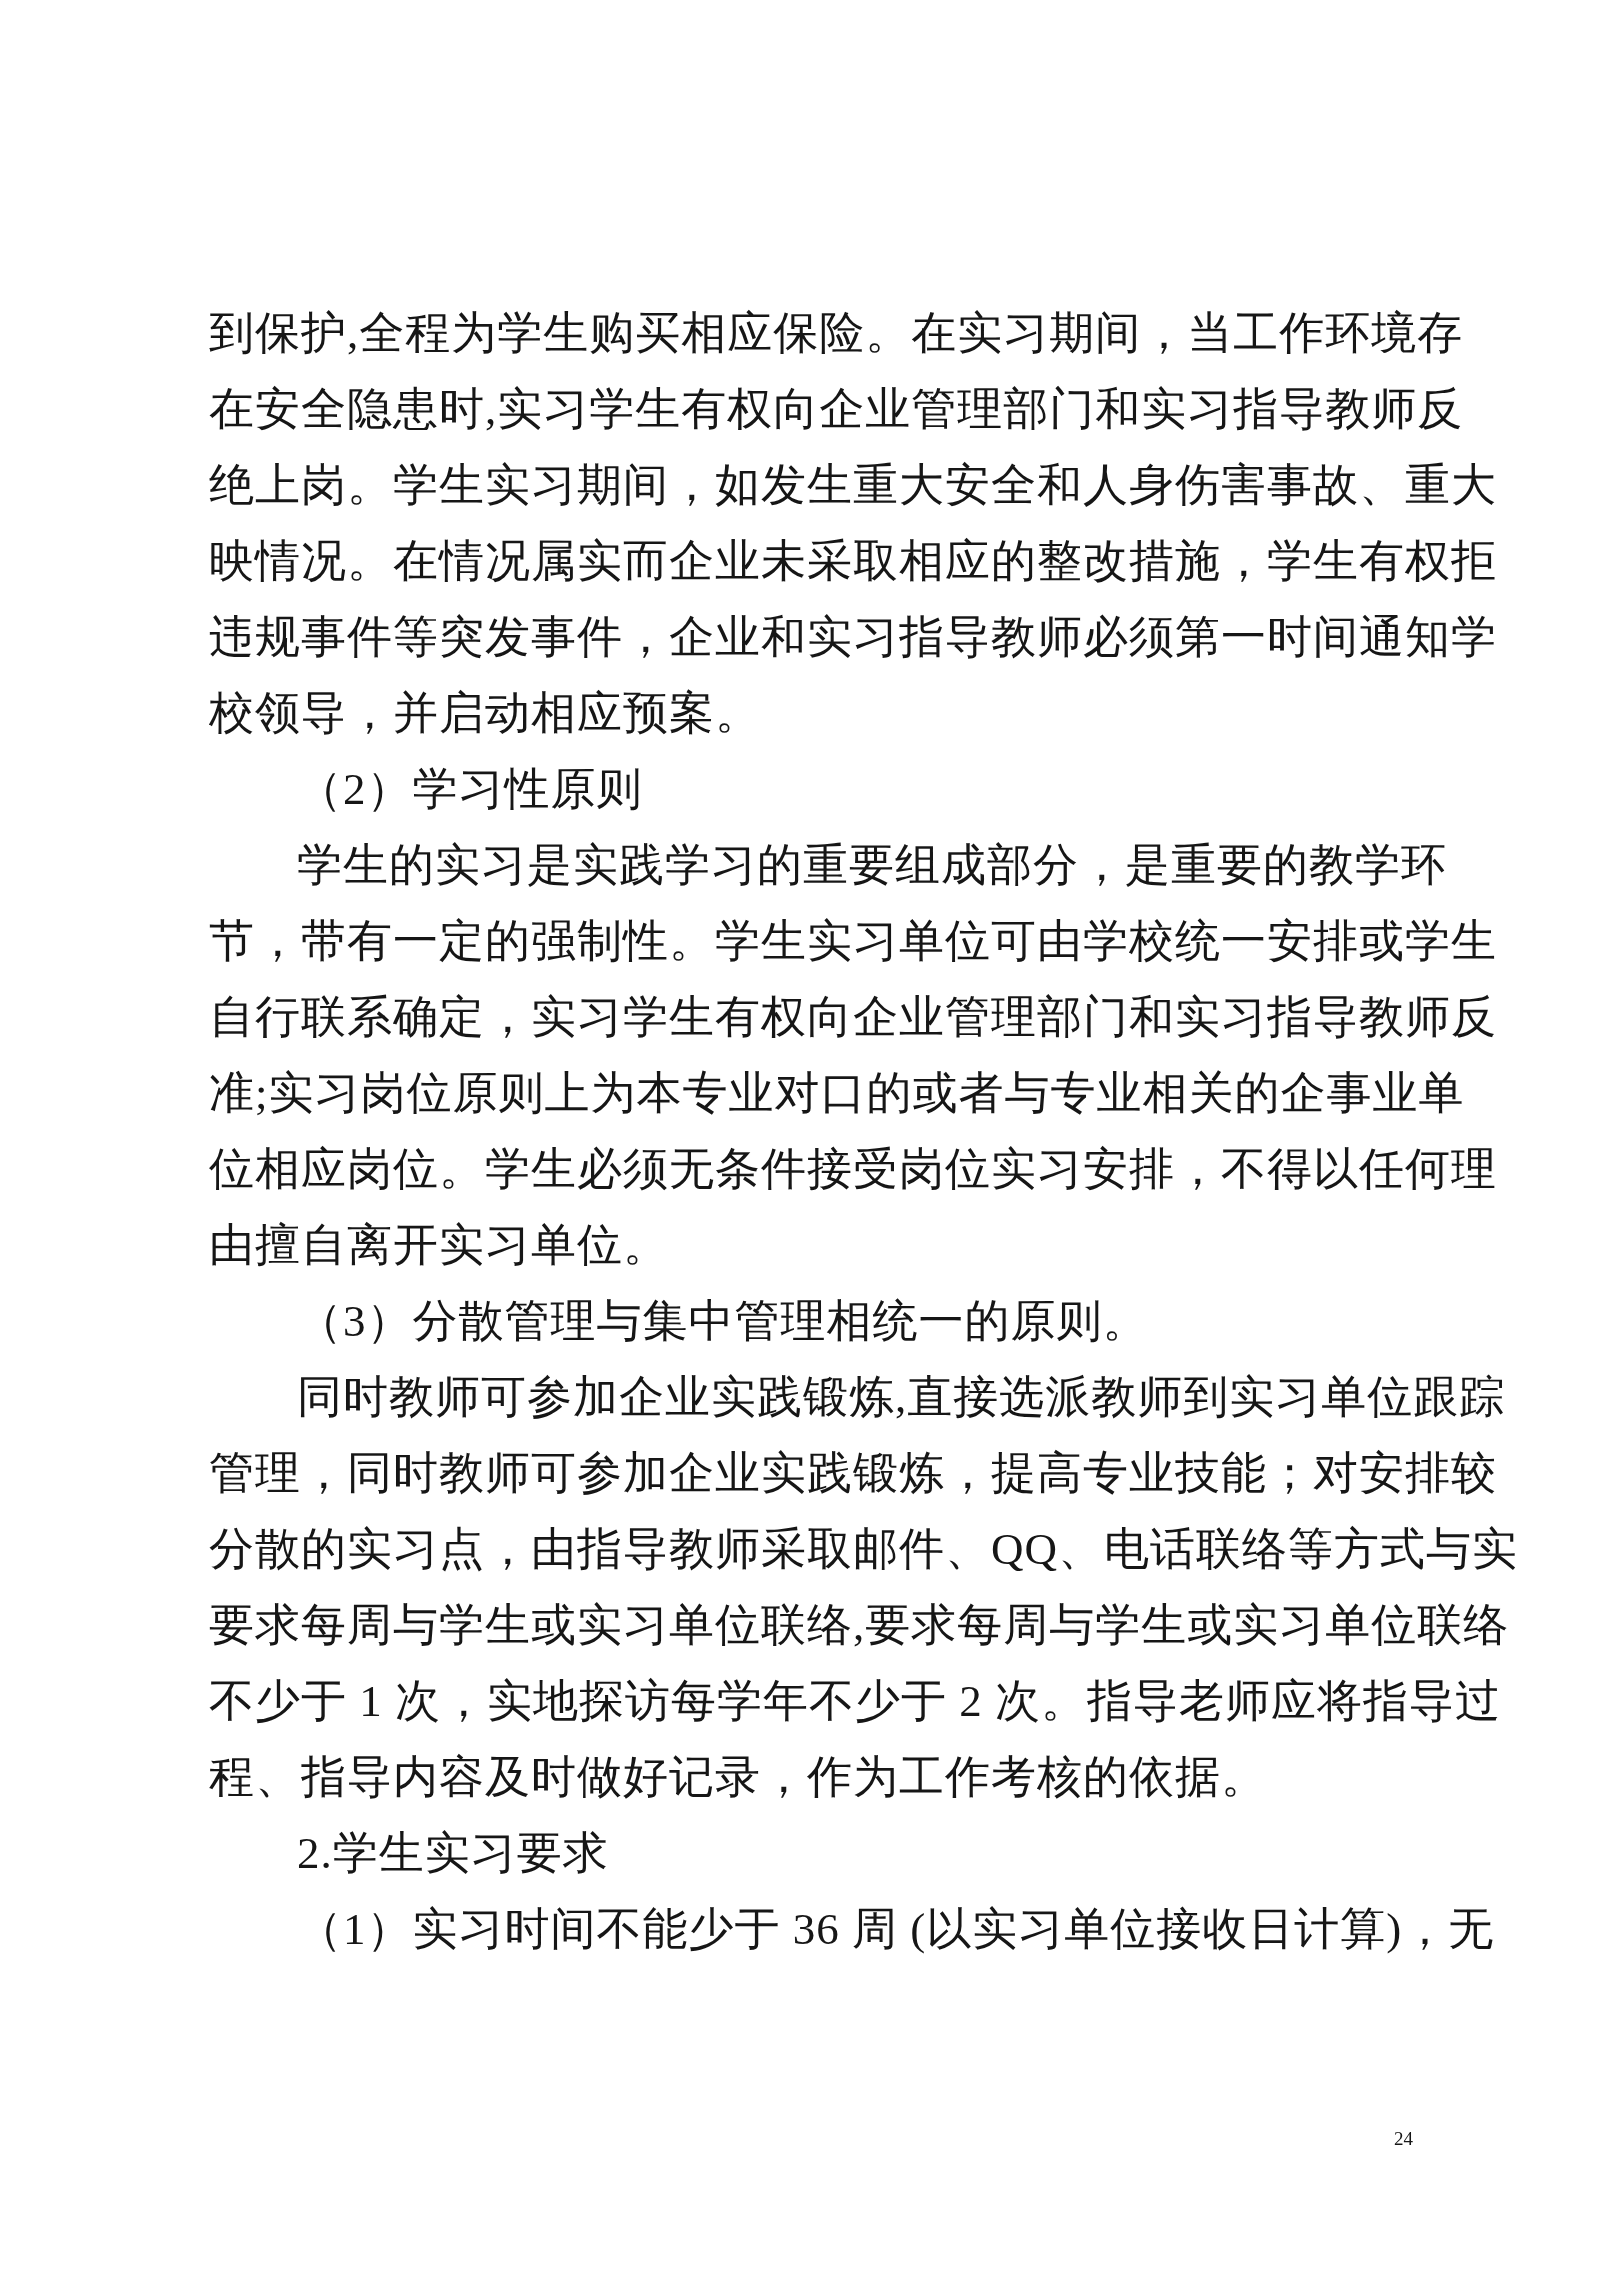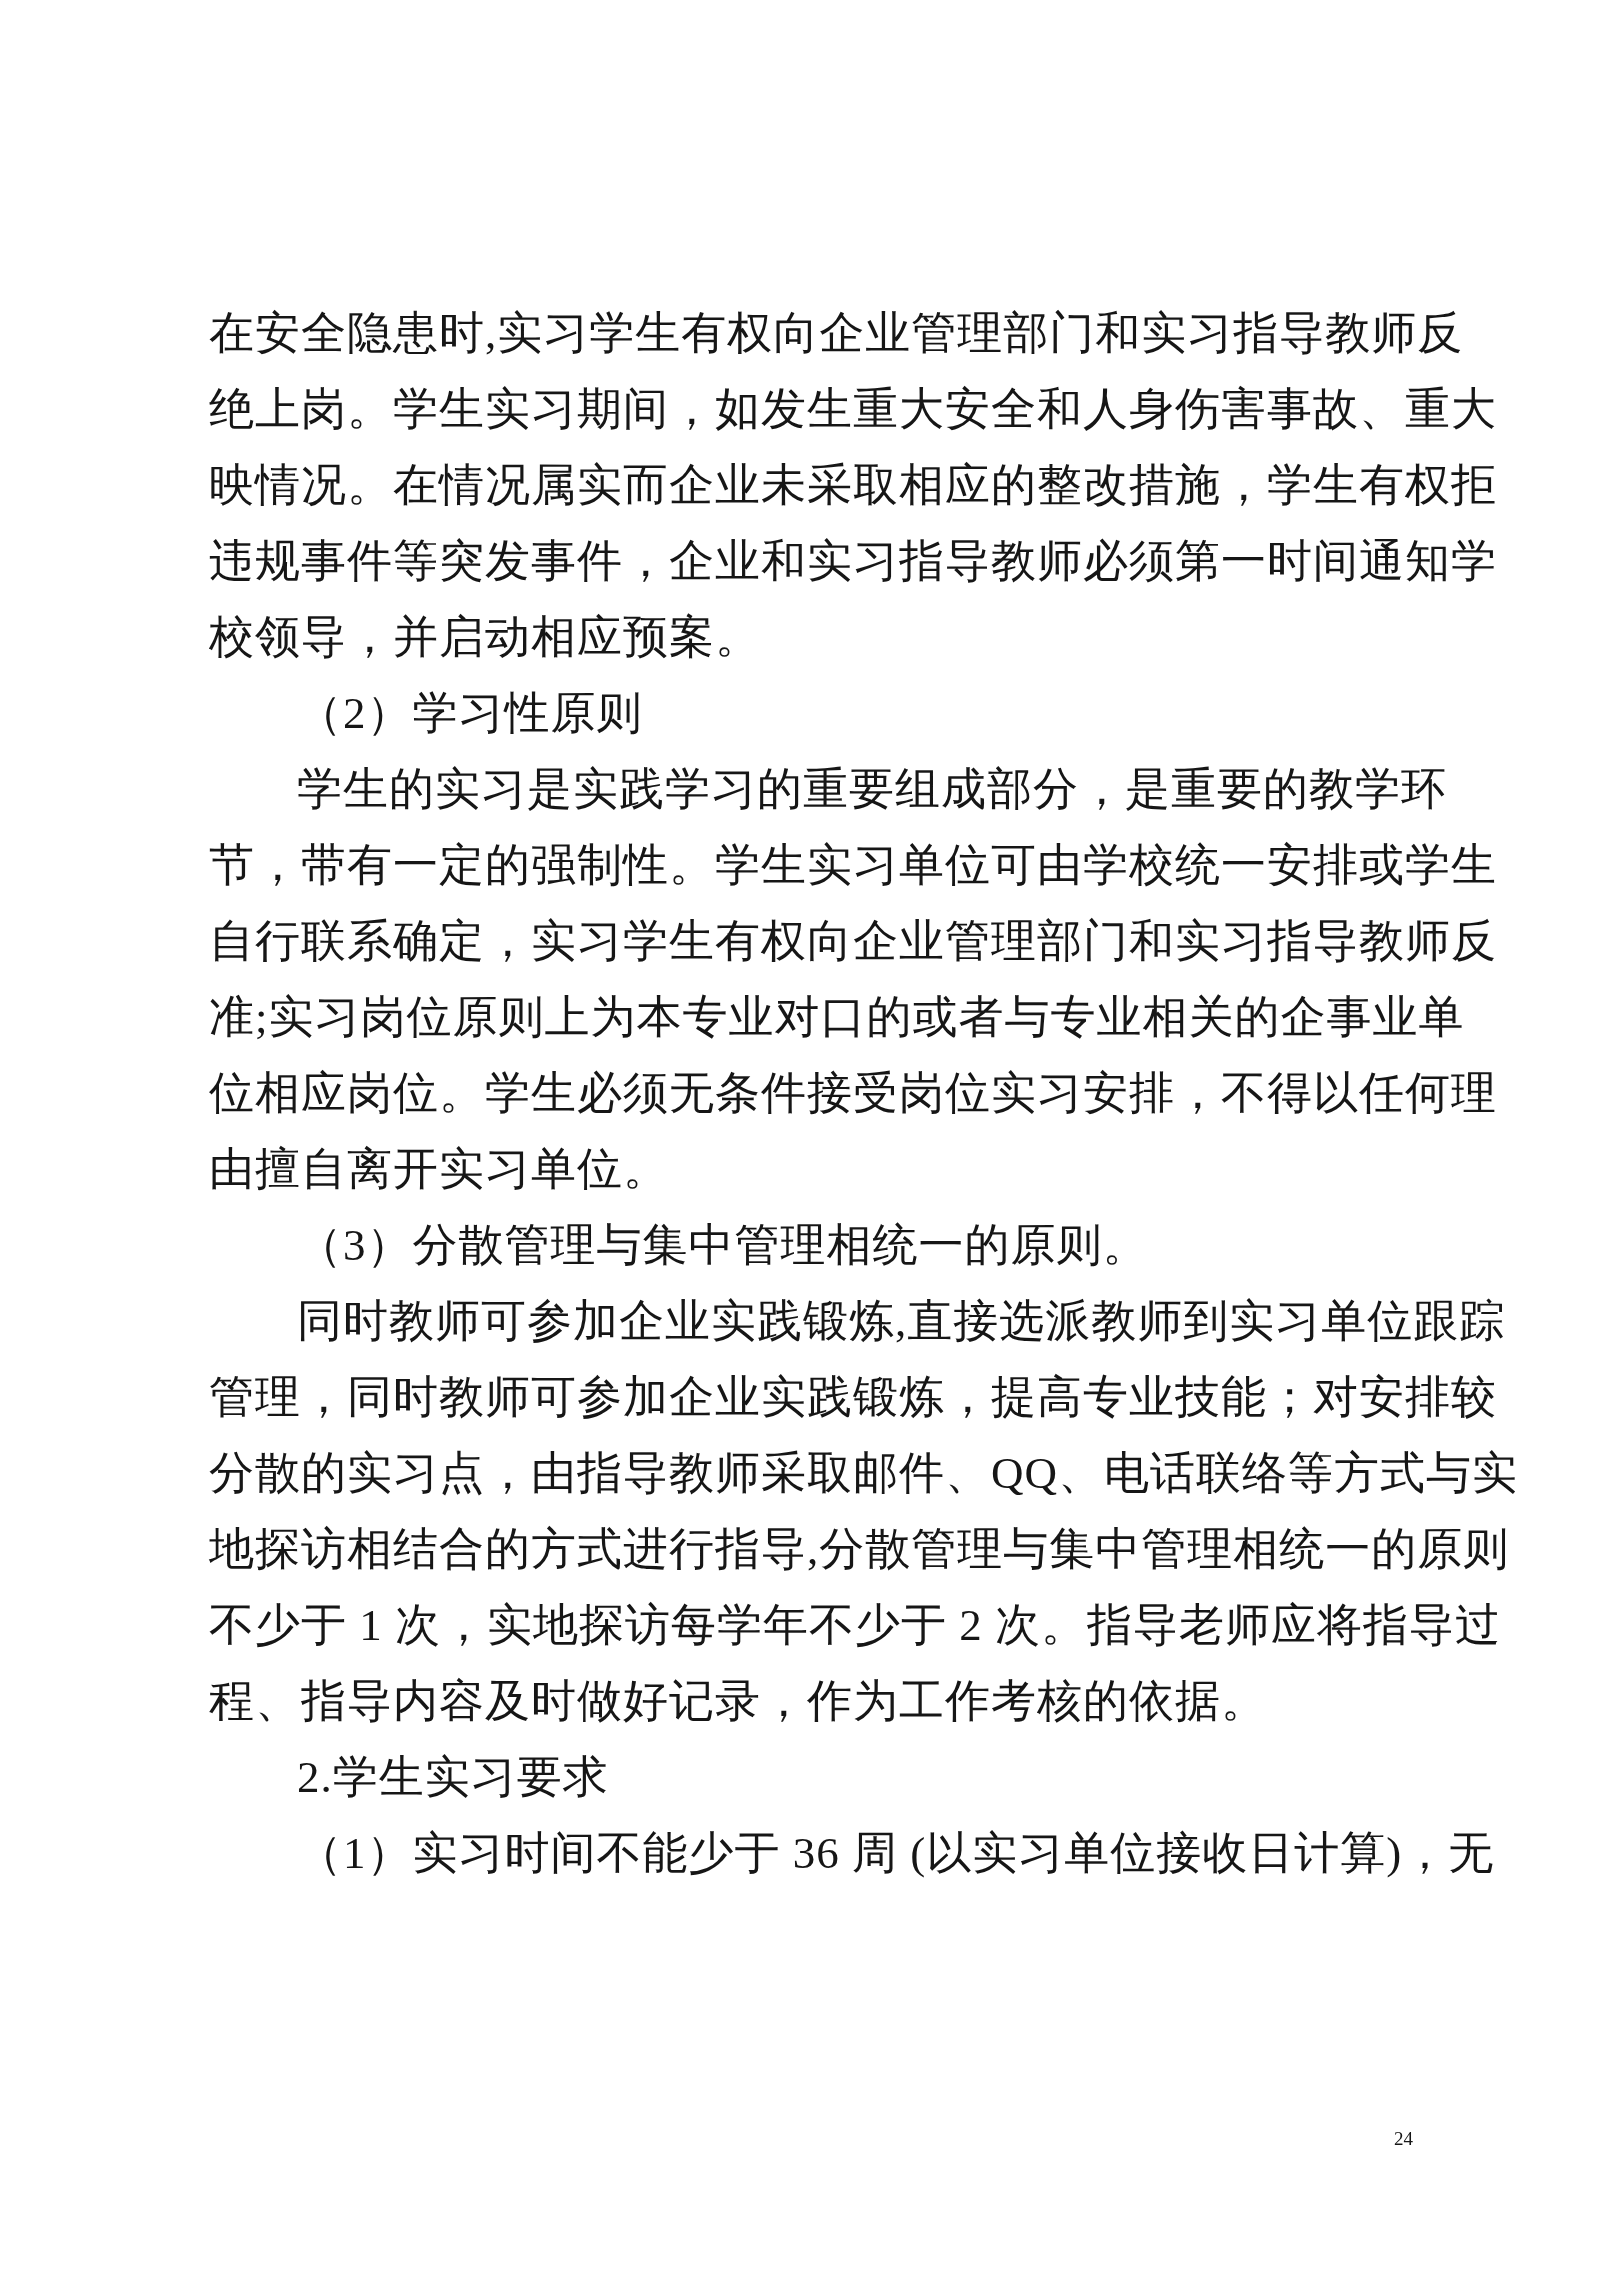--- a/index.html
+++ b/index.html
@@ -50,37 +50,38 @@
     line-height: 37px;
     color: #161616;
   }
 </style>
 </head>
 <body>
 
 <div class="page">
 
   <div class="text-block">
+    <div class="line">到保护,全程为学生购买相应保险。在实习期间，当工作环境存</div>
     <div class="line">在安全隐患时,实习学生有权向企业管理部门和实习指导教师反</div>
     <div class="line">绝上岗。学生实习期间，如发生重大安全和人身伤害事故、重大</div>
     <div class="line">映情况。在情况属实而企业未采取相应的整改措施，学生有权拒</div>
     <div class="line">违规事件等突发事件，企业和实习指导教师必须第一时间通知学</div>
     <div class="line">校领导，并启动相应预案。</div>
     <div class="line indent">（2）学习性原则</div>
     <div class="line indent">学生的实习是实践学习的重要组成部分，是重要的教学环</div>
     <div class="line">节，带有一定的强制性。学生实习单位可由学校统一安排或学生</div>
     <div class="line">自行联系确定，实习学生有权向企业管理部门和实习指导教师反</div>
     <div class="line">准;实习岗位原则上为本专业对口的或者与专业相关的企事业单</div>
     <div class="line">位相应岗位。学生必须无条件接受岗位实习安排，不得以任何理</div>
     <div class="line">由擅自离开实习单位。</div>
     <div class="line indent">（3）分散管理与集中管理相统一的原则。</div>
     <div class="line indent">同时教师可参加企业实践锻炼,直接选派教师到实习单位跟踪</div>
     <div class="line">管理，同时教师可参加企业实践锻炼，提高专业技能；对安排较</div>
     <div class="line">分散的实习点，由指导教师采取邮件、QQ、电话联络等方式与实</div>
-    <div class="line">地探访相结合的方式进行指导,分散管理与集中管理相统一的原则</div>
+    <div class="line">要求每周与学生或实习单位联络,要求每周与学生或实习单位联络</div>
     <div class="line">不少于 1 次，实地探访每学年不少于 2 次。指导老师应将指导过</div>
     <div class="line">程、指导内容及时做好记录，作为工作考核的依据。</div>
     <div class="line indent bold">2.学生实习要求</div>
     <div class="line indent">（1）实习时间不能少于 36 周 (以实习单位接收日计算)，无</div>
   </div>
 
   <div class="page-number">24</div>
 
 </div>
 

